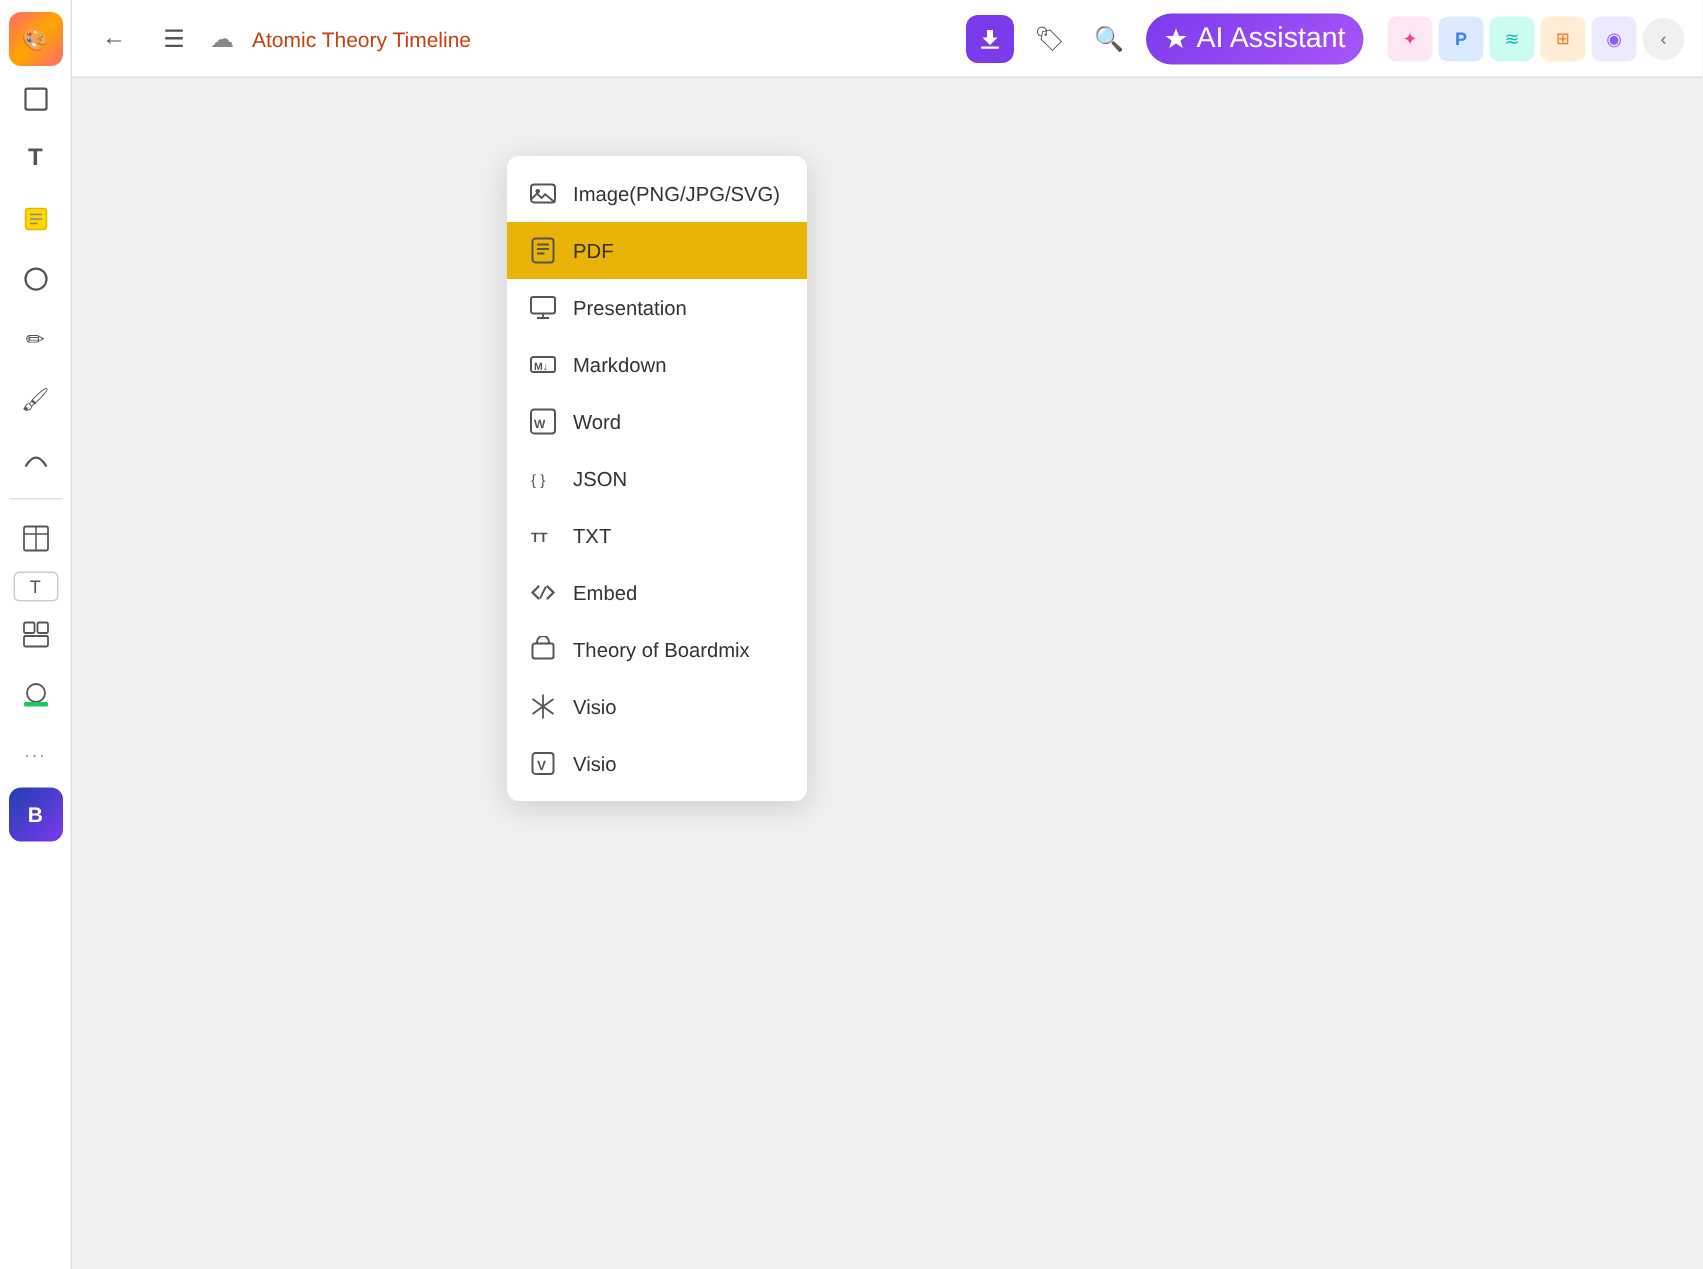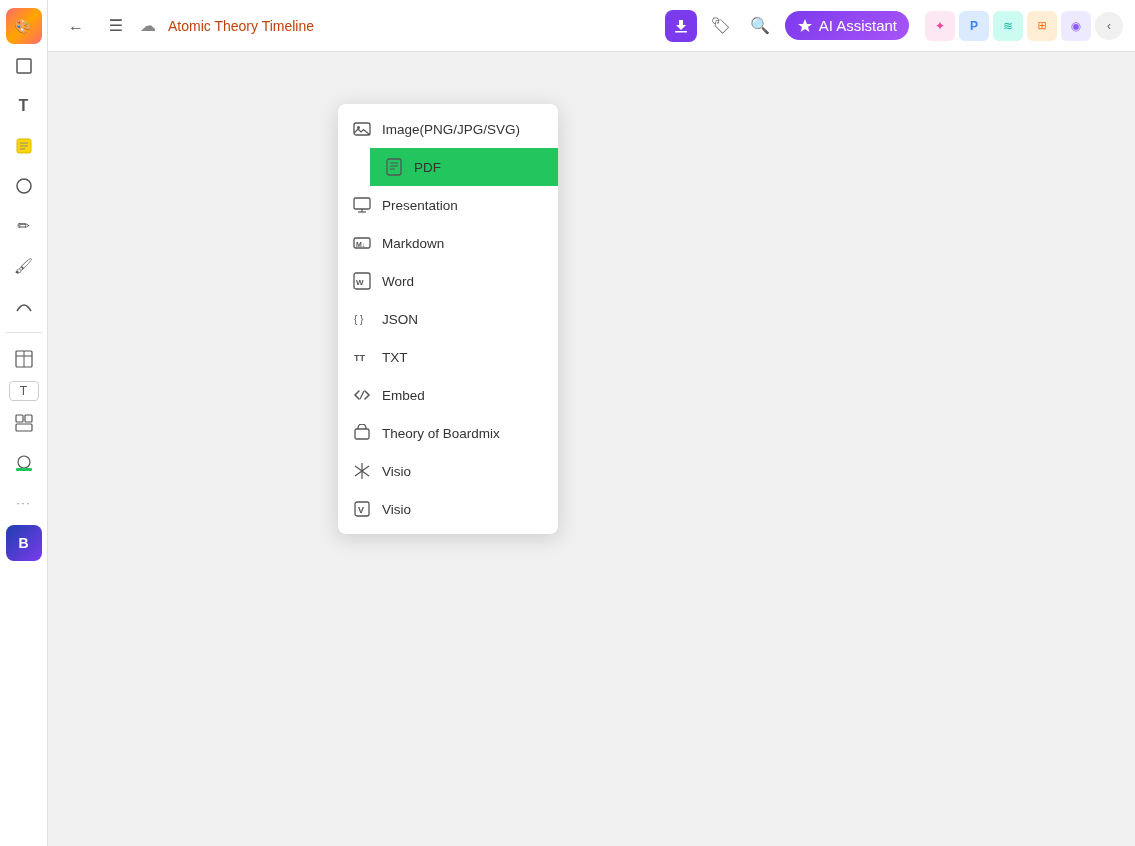--- a/index.html
+++ b/index.html
@@ -91,21 +91,21 @@
       position: relative;
     }
     .ai-assistant-btn {
       display: flex;
       align-items: center;
       gap: 6px;
       padding: 6px 12px;
       background: linear-gradient(135deg, #7c3aed, #a855f7);
       color: white;
       border-radius: 20px;
-      font-size: 15px;
+      font-size: 19px;
       font-weight: 500;
       cursor: pointer;
     }
     .topbar-right-icons {
       display: flex;
       align-items: center;
       gap: 4px;
       margin-left: 8px;
     }
     .topbar-right-icon {
@@ -147,34 +147,34 @@
     }
 
     
     .dropdown-menu {
       position: absolute;
       top: 52px;
       left: 290px;
       background: white;
       border-radius: 8px;
       box-shadow: 0 4px 20px rgba(0,0,0,0.15);
-      width: 220px;
+      width: 200px;
       padding: 6px 0;
       z-index: 100;
     }
     .dropdown-item {
       display: flex;
       align-items: center;
       gap: 10px;
       padding: 9px 14px;
       cursor: pointer;
       font-size: 13.5px;
       color: #333;
     }
-    .dropdown-item.active { background: #22c55e; margin-left: 32px; }
+    .dropdown-item.active { background: #eab308; }
     .dropdown-item-icon {
       width: 20px;
       height: 20px;
       display: flex;
       align-items: center;
       justify-content: center;
       color: #555;
       font-size: 15px;
     }
 

